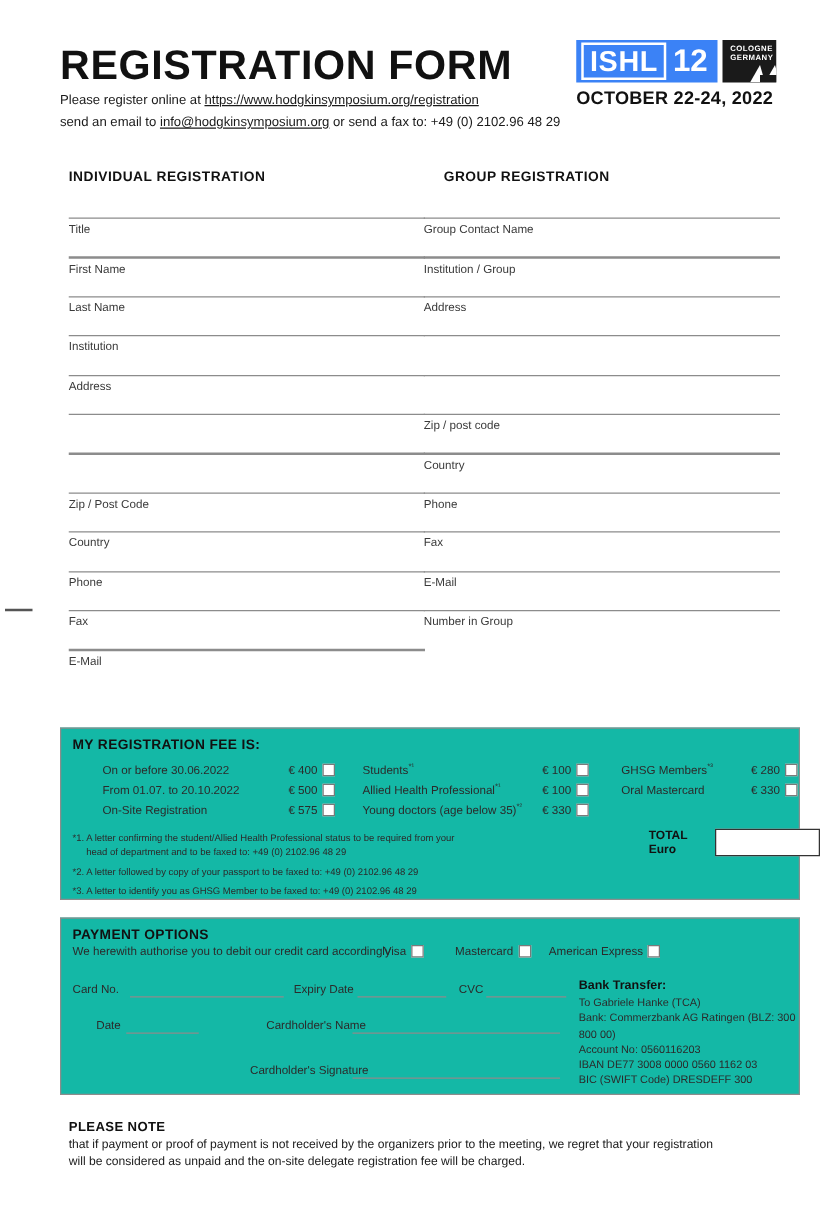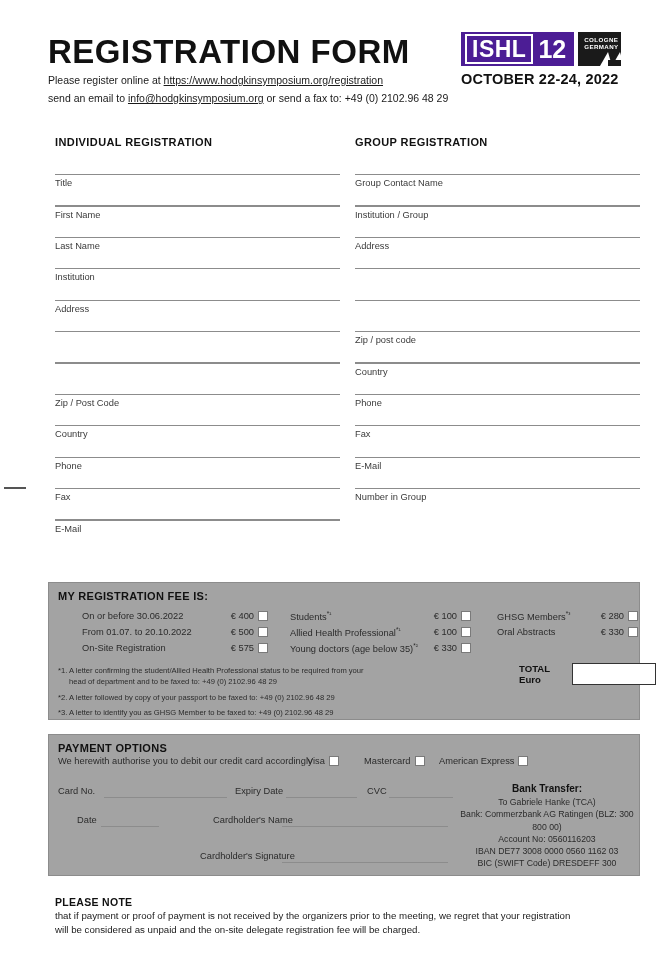--- a/index.html
+++ b/index.html
@@ -18,21 +18,21 @@
     font-size: 33px; font-weight: bold; letter-spacing: .5px;
     line-height: 36px; color: #111;
   }
   .subline { font-size: 10.5px; line-height: 15px; color: #1a1a1a; margin-top: 3px; }
   .subline a, .ulink { color: #1a1a1a; text-decoration: underline; }
 
   
   .logo { position: absolute; right: 22px; top: 32px; width: 160px; }
   .logo-row { display: flex; align-items: stretch; height: 34px; }
   .logo-ishl {
-    background: #4c1d95; color: #fff; display: flex; align-items: center;
+    background: #3b82f6; color: #fff; display: flex; align-items: center;
     padding: 3px 4px 3px 4px;
   }
   .logo-ishl .boxed {
     border: 2.2px solid #fff; padding: 0 5px; font-size: 23px; font-weight: bold;
     letter-spacing: .5px; line-height: 26px;
   }
   .logo-ishl .num { font-size: 25px; font-weight: bold; padding: 0 4px 0 5px; line-height: 28px; }
   .logo-col {
     background: #1a1a1a; color: #fff; margin-left: 4px; width: 52px;
     position: relative; overflow: hidden;
@@ -56,29 +56,29 @@
   #ind-head { left: 55px; top: 136px; }
   #grp-head { left: 355px; top: 136px; }
 
   
   .field { position: absolute; width: 285px; }
   .field .rule { height: 1.3px; background: #8c8c8c; width: 100%; }
   .field .flabel {
     font-size: 9.3px; color: #3a3a3a; padding-top: 2px; line-height: 12px;
   }
   .col-ind { left: 55px; }
-  .col-grp { left: 355px; }
+  .col-grp { left: 339px; }
 
   
   .grp-note { position: absolute; left: 355px; top: 524px; width: 290px; font-size: 9.4px; font-weight: bold; line-height: 12.4px; color: #111; }
   .grp-note .hl { background: #1a1a1a; color: #fff; padding: 1px 3px; display: inline-block; }
   .grp-note .thin { font-weight: normal; }
 
   
-  .box { position: absolute; border: 1.1px solid #8c8c8c; background: #a3a3a3; }
+  .box { position: absolute; border: 1.1px solid #8c8c8c; background: #14b8a6; }
   #fee-box { left: 48px; top: 582px; width: 592px; height: 138px; }
   #pay-box { left: 48px; top: 734px; width: 592px; height: 142px; }
   .box-title { font-size: 11px; font-weight: bold; letter-spacing: .3px; color: #111; }
 
   
   .fee-inner { position: relative; width: 100%; height: 100%; }
   #fee-title { position: absolute; left: 9px; top: 7px; }
   .fee-grid { position: absolute; top: 25px; left: 9px; width: 575px; }
   .fee-col { position: absolute; top: 0; }
   .fee-col.c1 { left: 0; width: 210px; }
@@ -117,21 +117,21 @@
   #lbl-cvc    { left: 318px; top: 51px; }
   #ul-cvc     { left: 340px; top: 51px; width: 64px; }
 
   #lbl-date   { left: 28px; top: 80px; }
   #ul-date    { left: 52px; top: 80px; width: 58px; }
   #lbl-chname { left: 164px; top: 80px; }
   #ul-chname  { left: 233px; top: 80px; width: 166px; }
   #lbl-chsig  { left: 138px; top: 116px; margin-left: 13px; }
   #ul-chsig   { left: 233px; top: 116px; width: 166px; }
 
-  .bank { position: absolute; left: 403px; top: 48px; width: 190px; font-size: 8.7px; line-height: 12.2px; color: #2b2b2b; text-align: center; }
+  .bank { position: absolute; left: 414px; top: 48px; width: 190px; font-size: 8.7px; line-height: 12.2px; color: #2b2b2b; }
   .bank .bt { font-size: 10px; font-weight: bold; color: #111; display: block; margin-bottom: 1px; }
 
   
   .pn { position: absolute; left: 55px; top: 896px; width: 580px; }
   .pn-title { font-size: 10.5px; font-weight: bold; letter-spacing: .3px; color: #111; }
   .pn-body { font-size: 9.7px; line-height: 14px; color: #1a1a1a; margin-top: 1px; }
 </style>
 </head>
 <body>
 
@@ -307,21 +307,21 @@
               <span class="cbox"></span>
             </div>
           </div>
         <div class="fee-col c3" id="fee-col-3">
             <div class="fee-row">
               <span class="fname">GHSG Members<span class="sup">*³</span></span>
               <span class="famt">€ 280</span>
               <span class="cbox"></span>
             </div>
             <div class="fee-row">
-              <span class="fname">Oral Abstracts</span>
+              <span class="fname">Oral Mastercard</span>
               <span class="famt">€ 330</span>
               <span class="cbox"></span>
             </div>
           </div>
       </div>
       <div class="notes">
         <p>
           <span>*1. A letter confirming the student/Allied Health Professional status to be required from your</span>
           <span class="ind">head of department and to be faxed to: +49 (0) 2102.96 48 29</span>
         </p>

